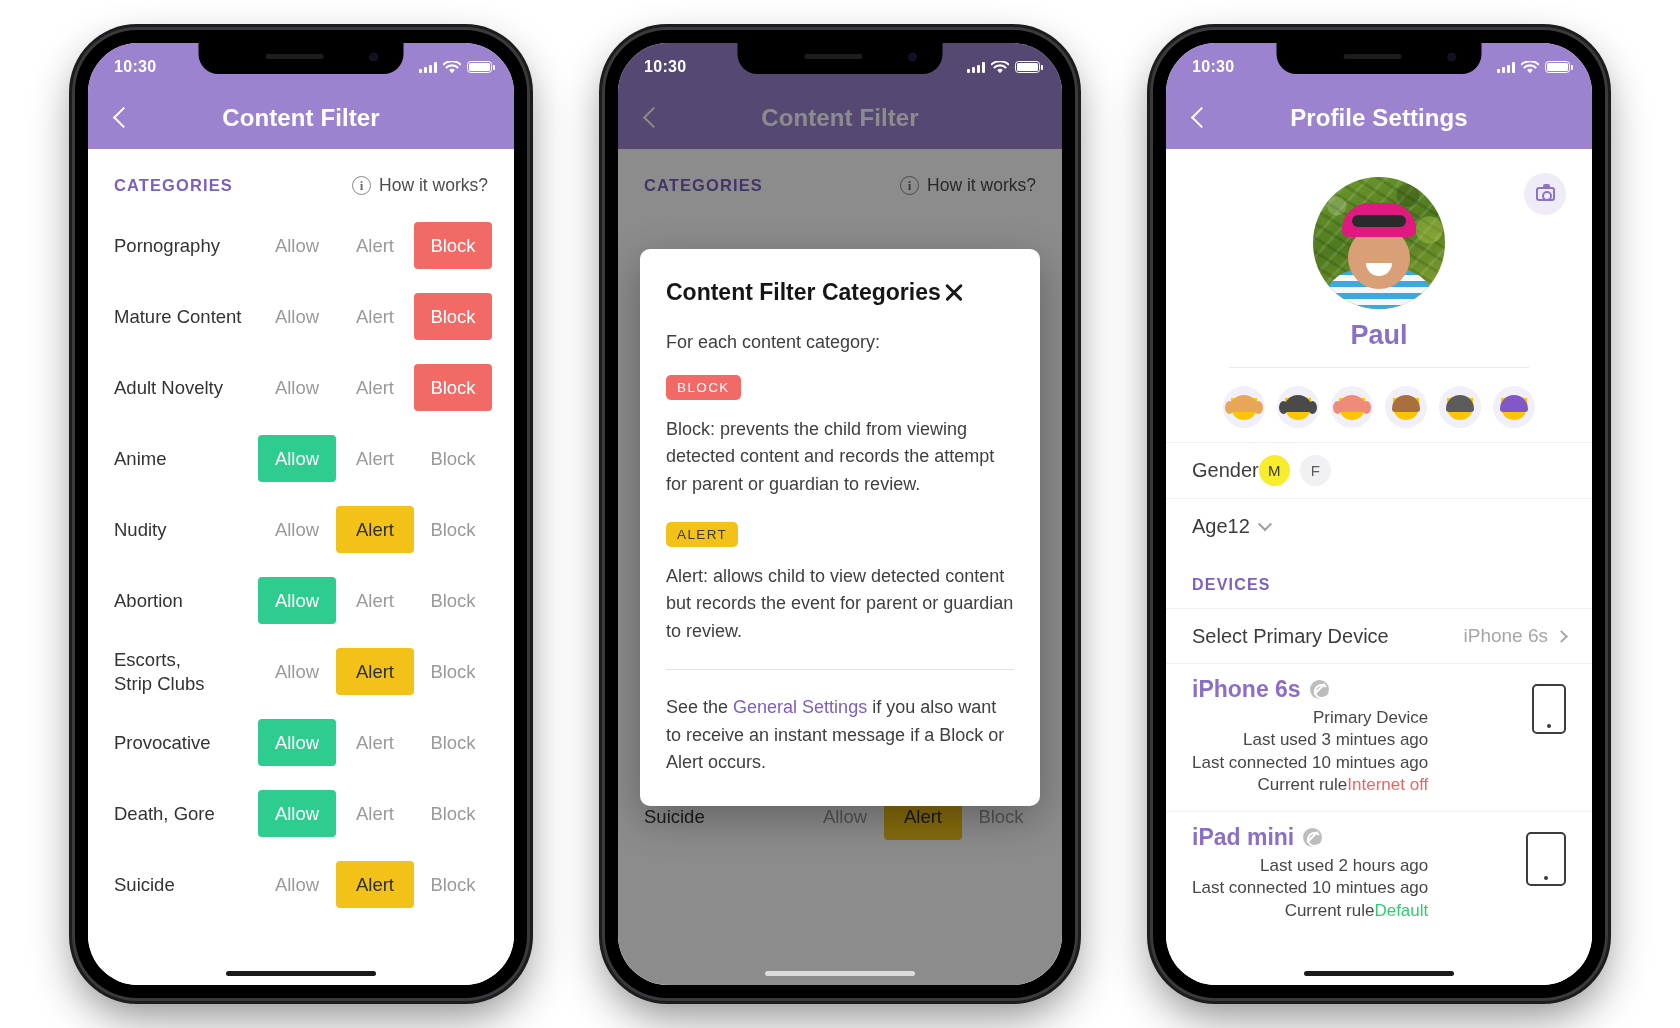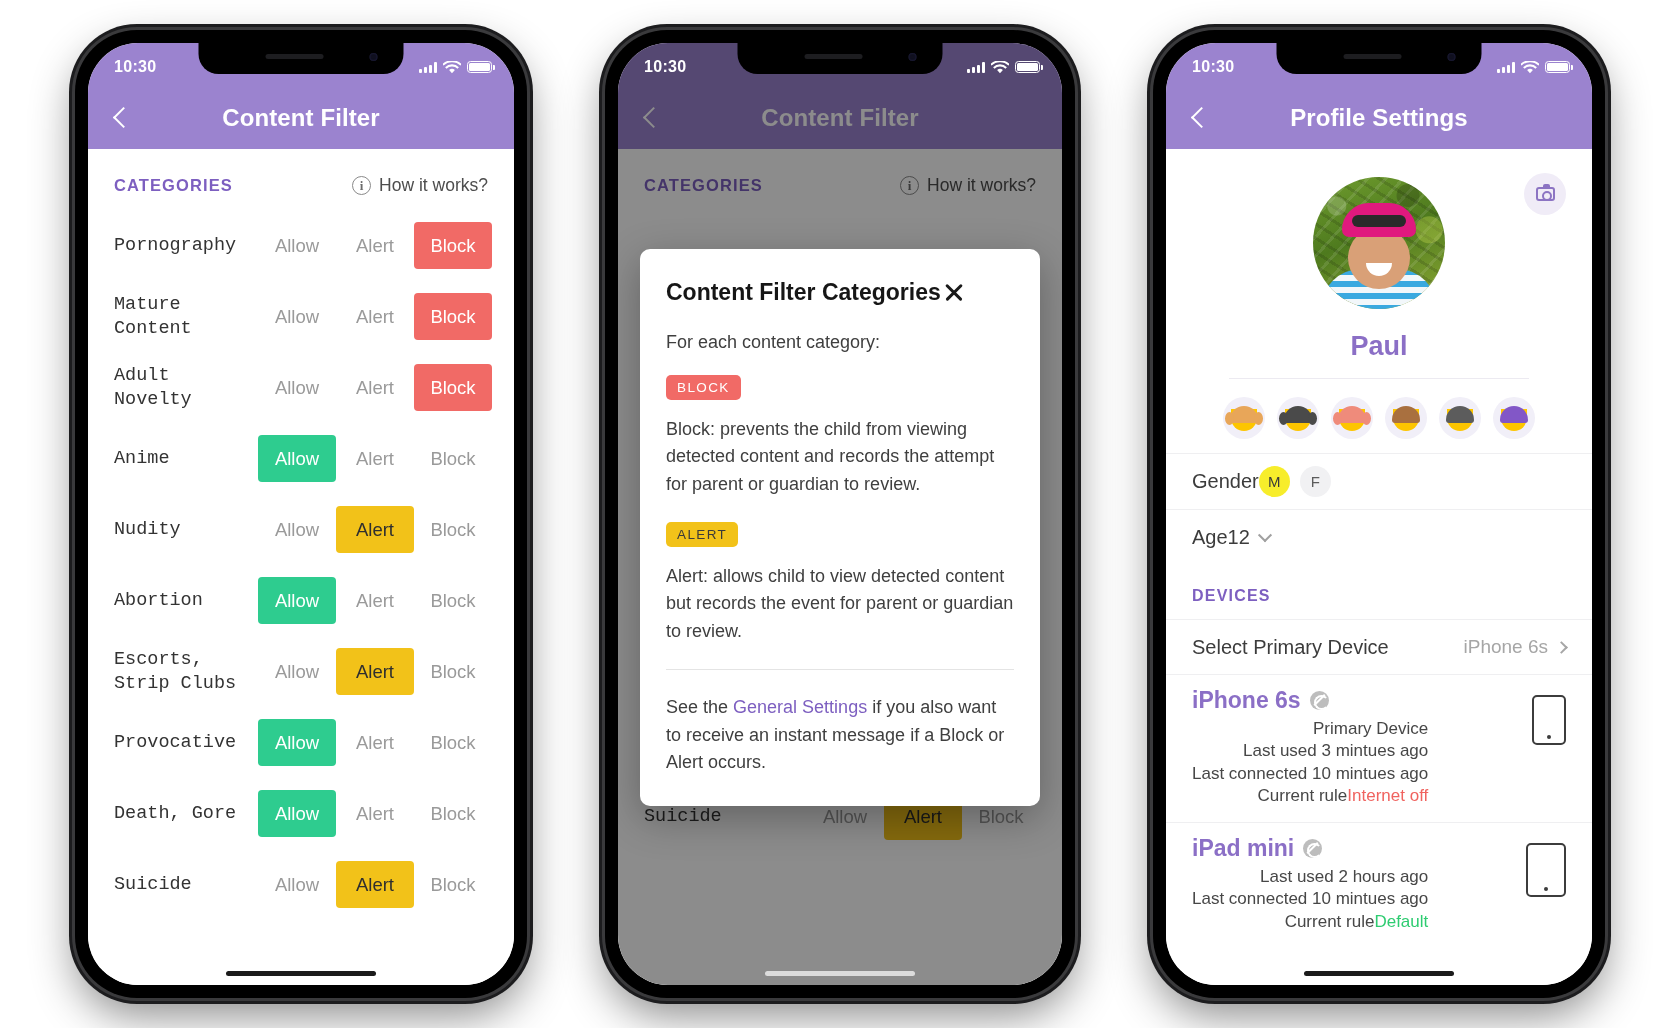--- a/index.html
+++ b/index.html
@@ -134,21 +134,20 @@
   .how-it-works .hw-text { color: #4d4d4d; font-size: 17.5px; }
 
   .cf-row {
     display: flex; align-items: center;
     padding: 0 22px 0 26px;
     height: 71px;
   }
   .cf-name {
     flex: 1; color: #333; font-size: 18.5px; line-height: 1.28;
     padding-right: 8px;
-    font-family: Liberation Mono, monospace;
   }
   .seg { display: flex; }
   .seg .opt {
     min-width: 78px; height: 47px;
     display: flex; align-items: center; justify-content: center;
     font-size: 18.5px; color: #9a9a9a; cursor: pointer;
     padding: 0 4px;
   }
   .seg .opt.active { color: #fff; border-radius: 4px; font-weight: normal; }
   .seg .opt.active.allow { background: #2ecc8f; }
@@ -251,21 +250,21 @@
   .cam-btn .cam-ic::before {
     content:""; position:absolute; left:5px; top:-5px;
     width: 7px; height: 4px; border-radius: 2px 2px 0 0; background:#8c74c3;
   }
   .cam-btn .cam-ic::after {
     content:""; position:absolute; left:4.5px; top:2px;
     width: 6px; height: 6px; border-radius: 50%; border:2px solid #8c74c3;
   }
   .profile-name {
     color: #8b6fc6; font-size: 27px; font-weight: bold;
-    margin-top: 22px; margin-bottom: 16px;
+    margin-top: 11px; margin-bottom: 16px;
   }
   .avatar-divider { width: 300px; height: 1px; background: #eceaf1; }
   .avatar-strip {
     display: flex; align-items: center; justify-content: center;
     gap: 12px; padding: 18px 0 14px 0;
   }
   .av {
     width: 42px; height: 42px; border-radius: 50%;
     background: #f1eff8; position: relative; overflow: hidden; cursor: pointer;
   }

